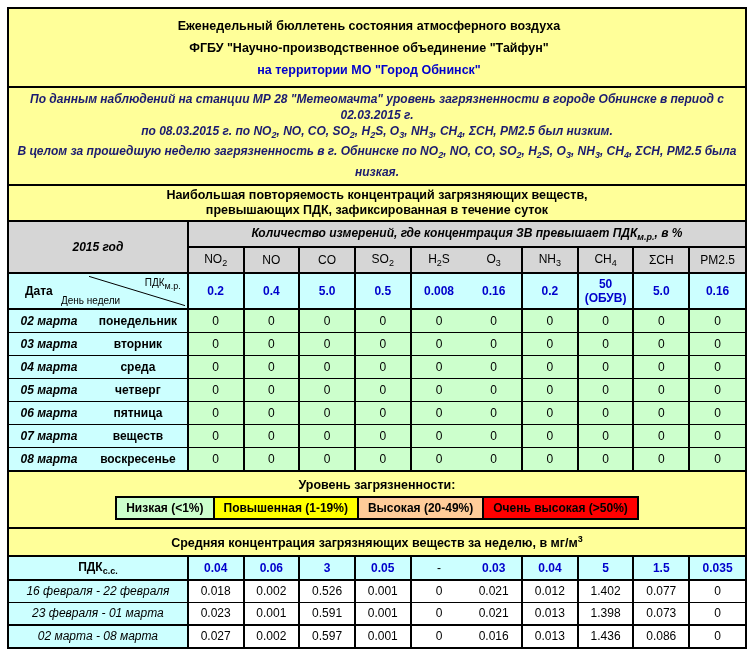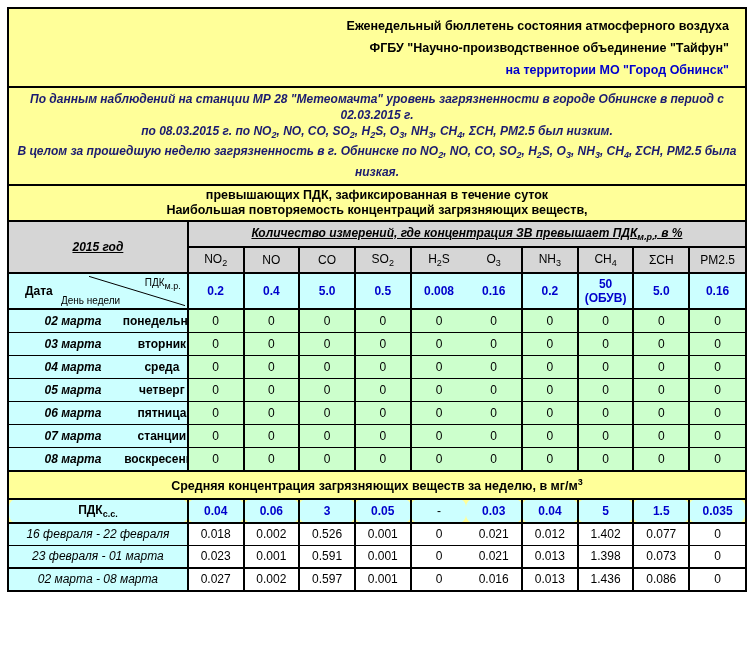--- a/index.html
+++ b/index.html
@@ -3,21 +3,21 @@
 <meta charset="utf-8">
 <style>
   html,body{margin:0;padding:0;background:#FFFFFF;}
   body{font-family:"Liberation Sans", sans-serif; color:#000;}
   .page{position:relative; margin:7px auto 0 7px; width:740px; box-sizing:border-box;
         border:2px solid #000; background:var(--page-bg,#FFFF99);}
   .section{box-sizing:border-box;}
   .section + .section{border-top:2px solid #000;}
 
   
-  .hdr{padding:6px 16px 5px 0; text-align:right;}
+  .hdr{padding:6px 16px 5px 0; text-align:center;}
   .hdr div{line-height:22px; font-weight:bold; font-size:12.5px;}
   .hdr .blue{color:var(--blue-text,#0000CC);}
 
   
   .intro{padding:3px 4px 4px 4px; text-align:center; color:var(--navy-text,#1B1B70);
          font-weight:bold; font-style:italic; font-size:12px;}
   .intro div{line-height:16px;}
 
   
   .sec-title{padding:2px 0; text-align:center; font-weight:bold; font-size:12.5px;}
@@ -28,53 +28,53 @@
   td{border:2px solid #000; text-align:center; vertical-align:middle; font-size:12px;
      padding:0 2px; overflow:hidden;}
   sub{font-size:9px;}
   sup{font-size:9px;}
 
   .gray{background:var(--gray,#D6D6D6);}
   .cyan{background:var(--cyan,#CCFFFF);}
   .green{background:var(--green,#CCFFCC);}
   .white-bg{background:var(--white,#FFFFFF);}
 
-  .r-span td{height:24px;text-decoration:underline;}
+  .r-span td{height:24px;}
   .r-chem td{height:24px; font-weight:normal;}
   .r-pdk td{height:34px;}
   .data-row td{height:22px; border-top-width:1px; border-bottom-width:1px; font-weight:normal;}
 
   .year-cell{font-weight:bold; font-style:italic;}
   .span-hdr{font-weight:bold; font-style:italic;}
   .pdk-val{color:var(--blue-text,#0000CC); font-weight:bold; line-height:14px;}
 
   .corner-cell{position:relative; height:34px; padding:0;margin-top:32px;}
   .corner-cell svg{position:absolute; left:0; top:0; width:100%; height:100%;}
   .corner-date{position:absolute; left:16px; top:50%; transform:translateY(-50%); font-weight:bold;}
   .corner-pdk{position:absolute; right:6px; top:3px; font-size:10px; font-weight:normal;}
   .corner-day{position:absolute; left:52px; bottom:2px; font-size:10px; font-weight:normal;}
 
   .lbl-cell{padding:0;}
-  .lbl-wrap{display:flex; width:100%;margin-left:24px;}
+  .lbl-wrap{display:flex; width:100%;}
   .lbl-date{width:45%; text-align:center; font-weight:bold; font-style:italic;}
   .lbl-day{width:55%; text-align:center; font-weight:bold; }
 
   .no-r{border-right-style:hidden;}
   .no-l{border-left-style:hidden;}
 
   
   .legend{padding:5px 0 7px 0; text-align:center;}
   .legend-title{font-weight:bold; font-size:12.5px; line-height:16px; margin-bottom:3px;}
   .legend-row{display:flex; justify-content:center;}
   .legend-cell{border:2px solid #000; border-left:none; padding:3px 9px; font-weight:bold; font-size:12px;}
   .legend-cell:first-child{border-left:2px solid #000;}
 
   
   .r-avg-title td{height:26px; font-weight:bold; font-size:12.5px; background:var(--page-bg,#FFFF99);text-align:center;}
-  .r-avg-pdk td{height:22px;border-radius:8px;}
+  .r-avg-pdk td{height:22px;}
   .avg-row td{height:21px; border-top-width:1px; border-bottom-width:1px; font-weight:normal;}
   .avg-row.thick-top td{border-top-width:2px;}
   .period-lbl{font-weight:bold; font-style:italic;}
   .pdkcc-lbl{font-weight:bold;}
 </style>
 </head>
 <body>
 
 <div class="page">
 
@@ -84,22 +84,22 @@
     <div class="blue">на территории МО "Город Обнинск"</div>
   </div>
 
   <div class="section intro">
     <div>По данным наблюдений на станции МР 28 "Метеомачта" уровень загрязненности в городе Обнинске в период с 02.03.2015 г.</div>
     <div>по 08.03.2015 г. по NO<sub>2</sub>, NO, CO, SO<sub>2</sub>, H<sub>2</sub>S, O<sub>3</sub>, NH<sub>3</sub>, CH<sub>4</sub>, ΣCH, PM2.5 был низким.</div>
     <div>В целом за прошедшую неделю загрязненность в г. Обнинске по NO<sub>2</sub>, NO, CO, SO<sub>2</sub>, H<sub>2</sub>S, O<sub>3</sub>, NH<sub>3</sub>, CH<sub>4</sub>, ΣCH, PM2.5 была низкая.</div>
   </div>
 
   <div class="section sec-title">
+    <div>Наибольшая повторяемость концентраций загрязняющих веществ,</div>
     <div>превышающих ПДК, зафиксированная в течение суток</div>
-    <div>Наибольшая повторяемость концентраций загрязняющих веществ,</div>
   </div>
 
   <div class="section">
     <table>
       <colgroup>
         <col style="width:10.4%">
           <col style="width:12.2%">
         <col style="width:7.04%">
           <col style="width:7.04%">
           <col style="width:7.04%">
@@ -237,21 +237,21 @@
             <td class="green no-l">0</td>
             <td class="green">0</td>
             <td class="green">0</td>
             <td class="green">0</td>
             <td class="green">0</td>
           </tr>
           <tr class="data-row">
             <td class="cyan lbl-cell" colspan="2">
               <div class="lbl-wrap">
                 <span class="lbl-date">07 марта</span>
-                <span class="lbl-day">станции</span>
+                <span class="lbl-day">веществ</span>
               </div>
             </td>
             <td class="green">0</td>
             <td class="green">0</td>
             <td class="green">0</td>
             <td class="green">0</td>
             <td class="green no-r">0</td>
             <td class="green no-l">0</td>
             <td class="green">0</td>
             <td class="green">0</td>
@@ -273,20 +273,29 @@
             <td class="green no-l">0</td>
             <td class="green">0</td>
             <td class="green">0</td>
             <td class="green">0</td>
             <td class="green">0</td>
           </tr>
         </tbody>
     </table>
   </div>
 
+  <div class="section legend">
+    <div class="legend-title">Уровень загрязненности:</div>
+    <div class="legend-row" id="legend-cells">
+        <span class="legend-cell" style="background: rgb(204, 255, 204);">Низкая (&lt;1%)</span>
+        <span class="legend-cell" style="background: rgb(255, 255, 0);">Повышенная (1-19%)</span>
+        <span class="legend-cell" style="background: rgb(255, 204, 153);">Высокая (20-49%)</span>
+        <span class="legend-cell" style="background: rgb(255, 0, 0);">Очень высокая (&gt;50%)</span>
+      </div>
+  </div>
 
   <div class="section">
     <table>
       <colgroup>
         <col style="width:10.4%">
           <col style="width:12.2%">
         <col style="width:7.04%">
           <col style="width:7.04%">
           <col style="width:7.04%">
           <col style="width:7.04%">

